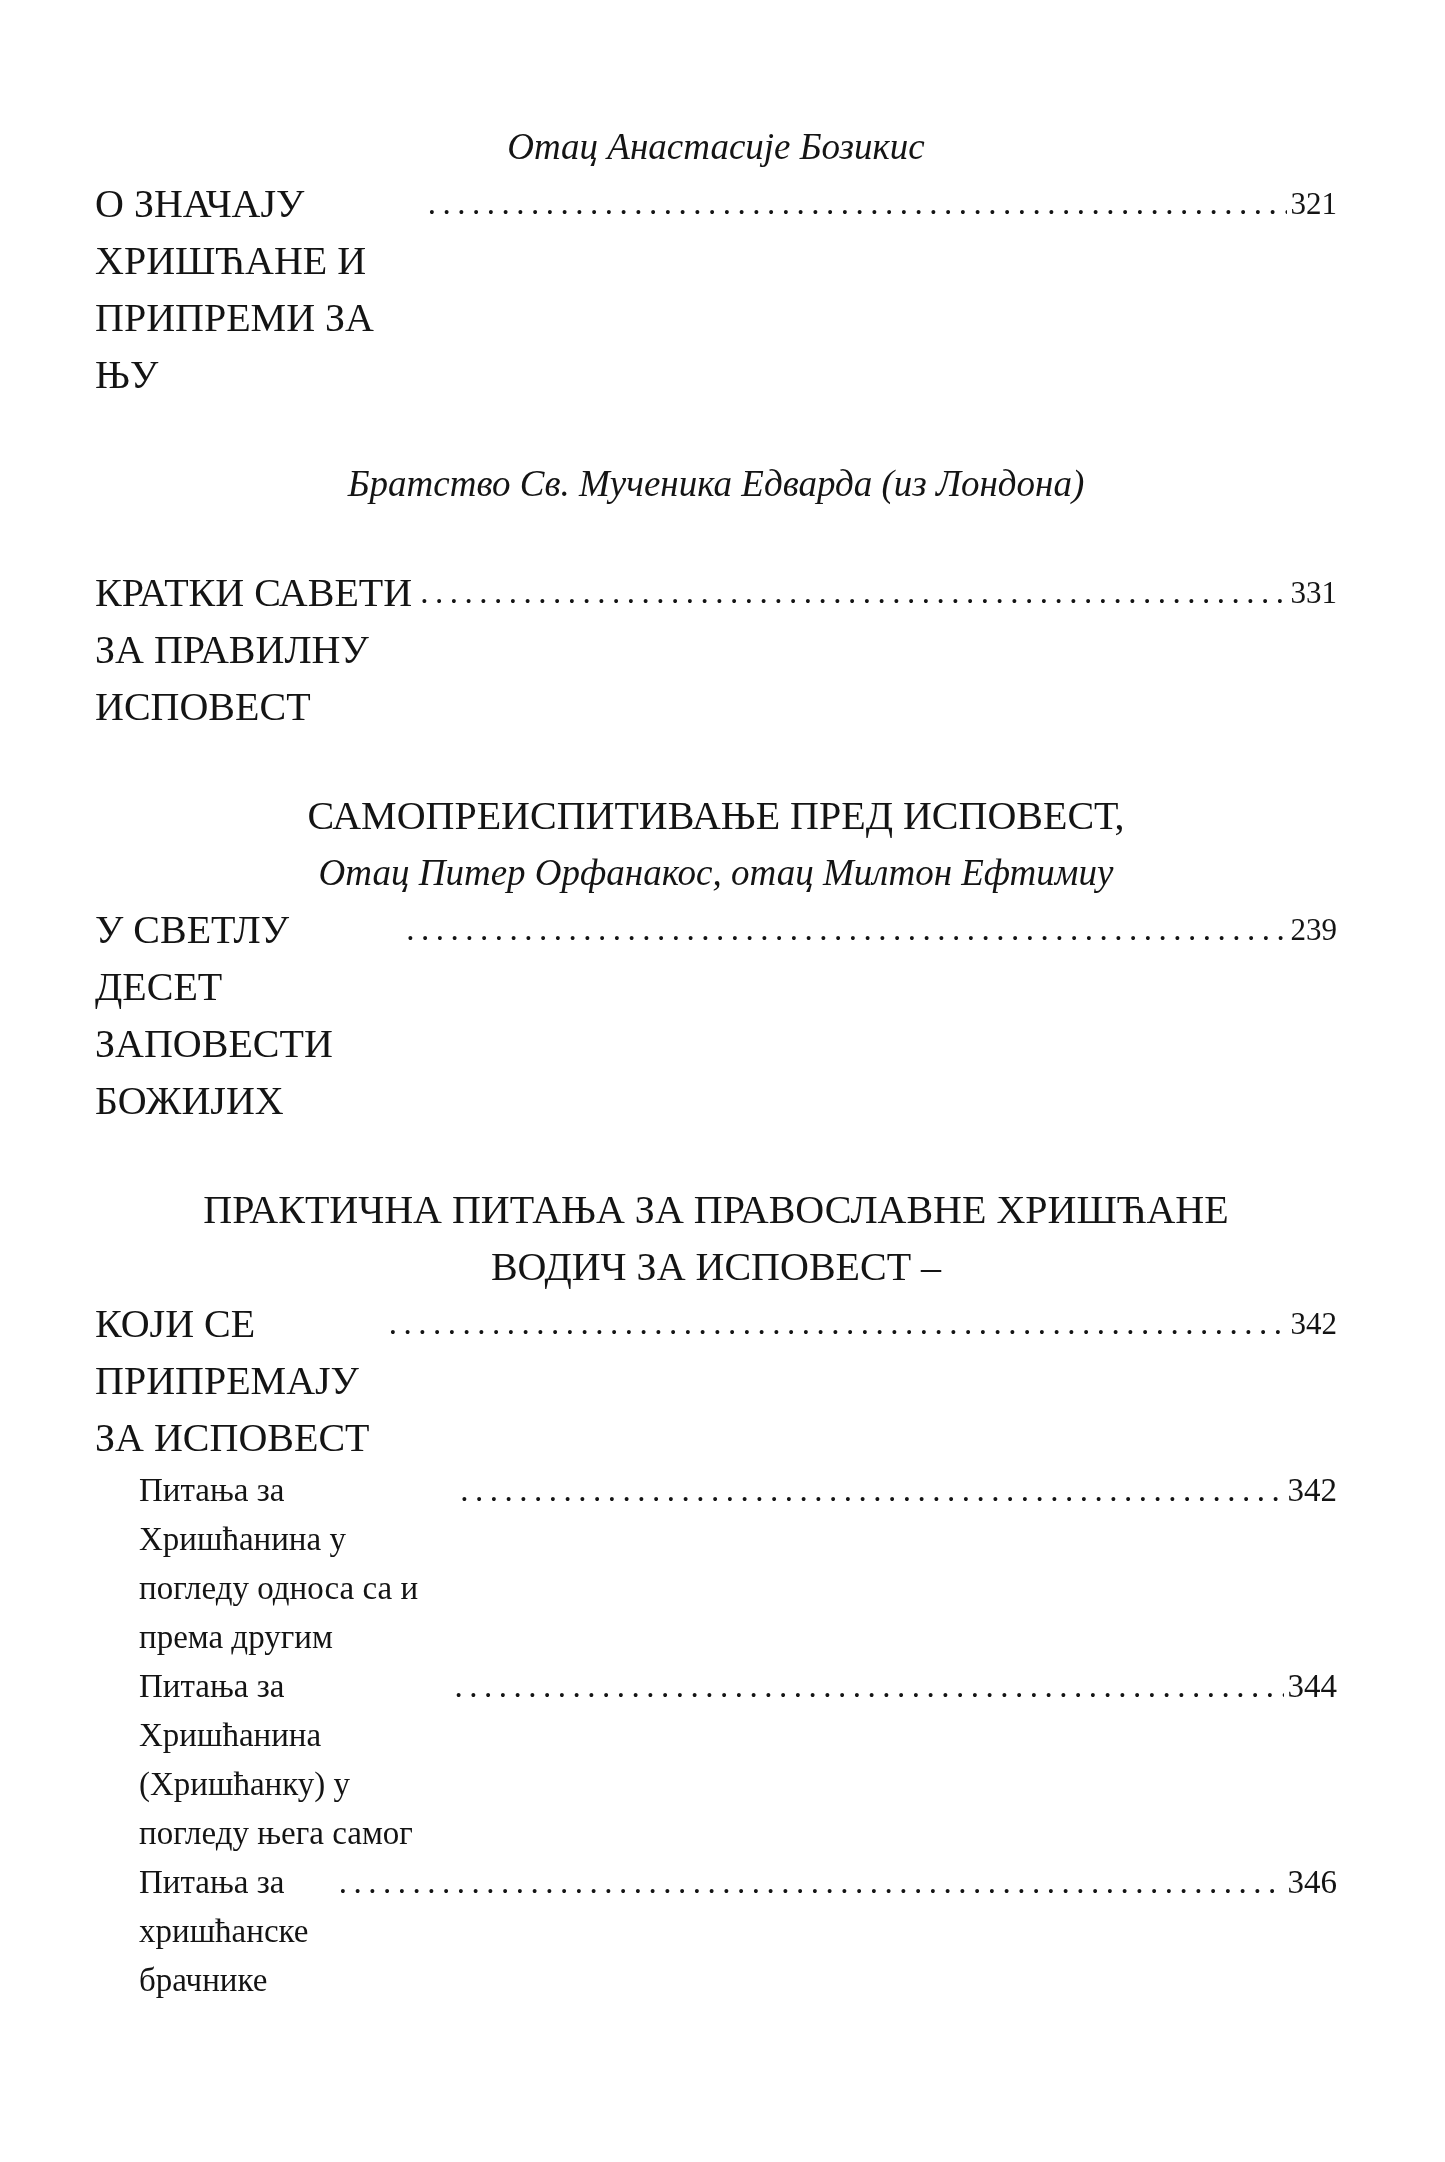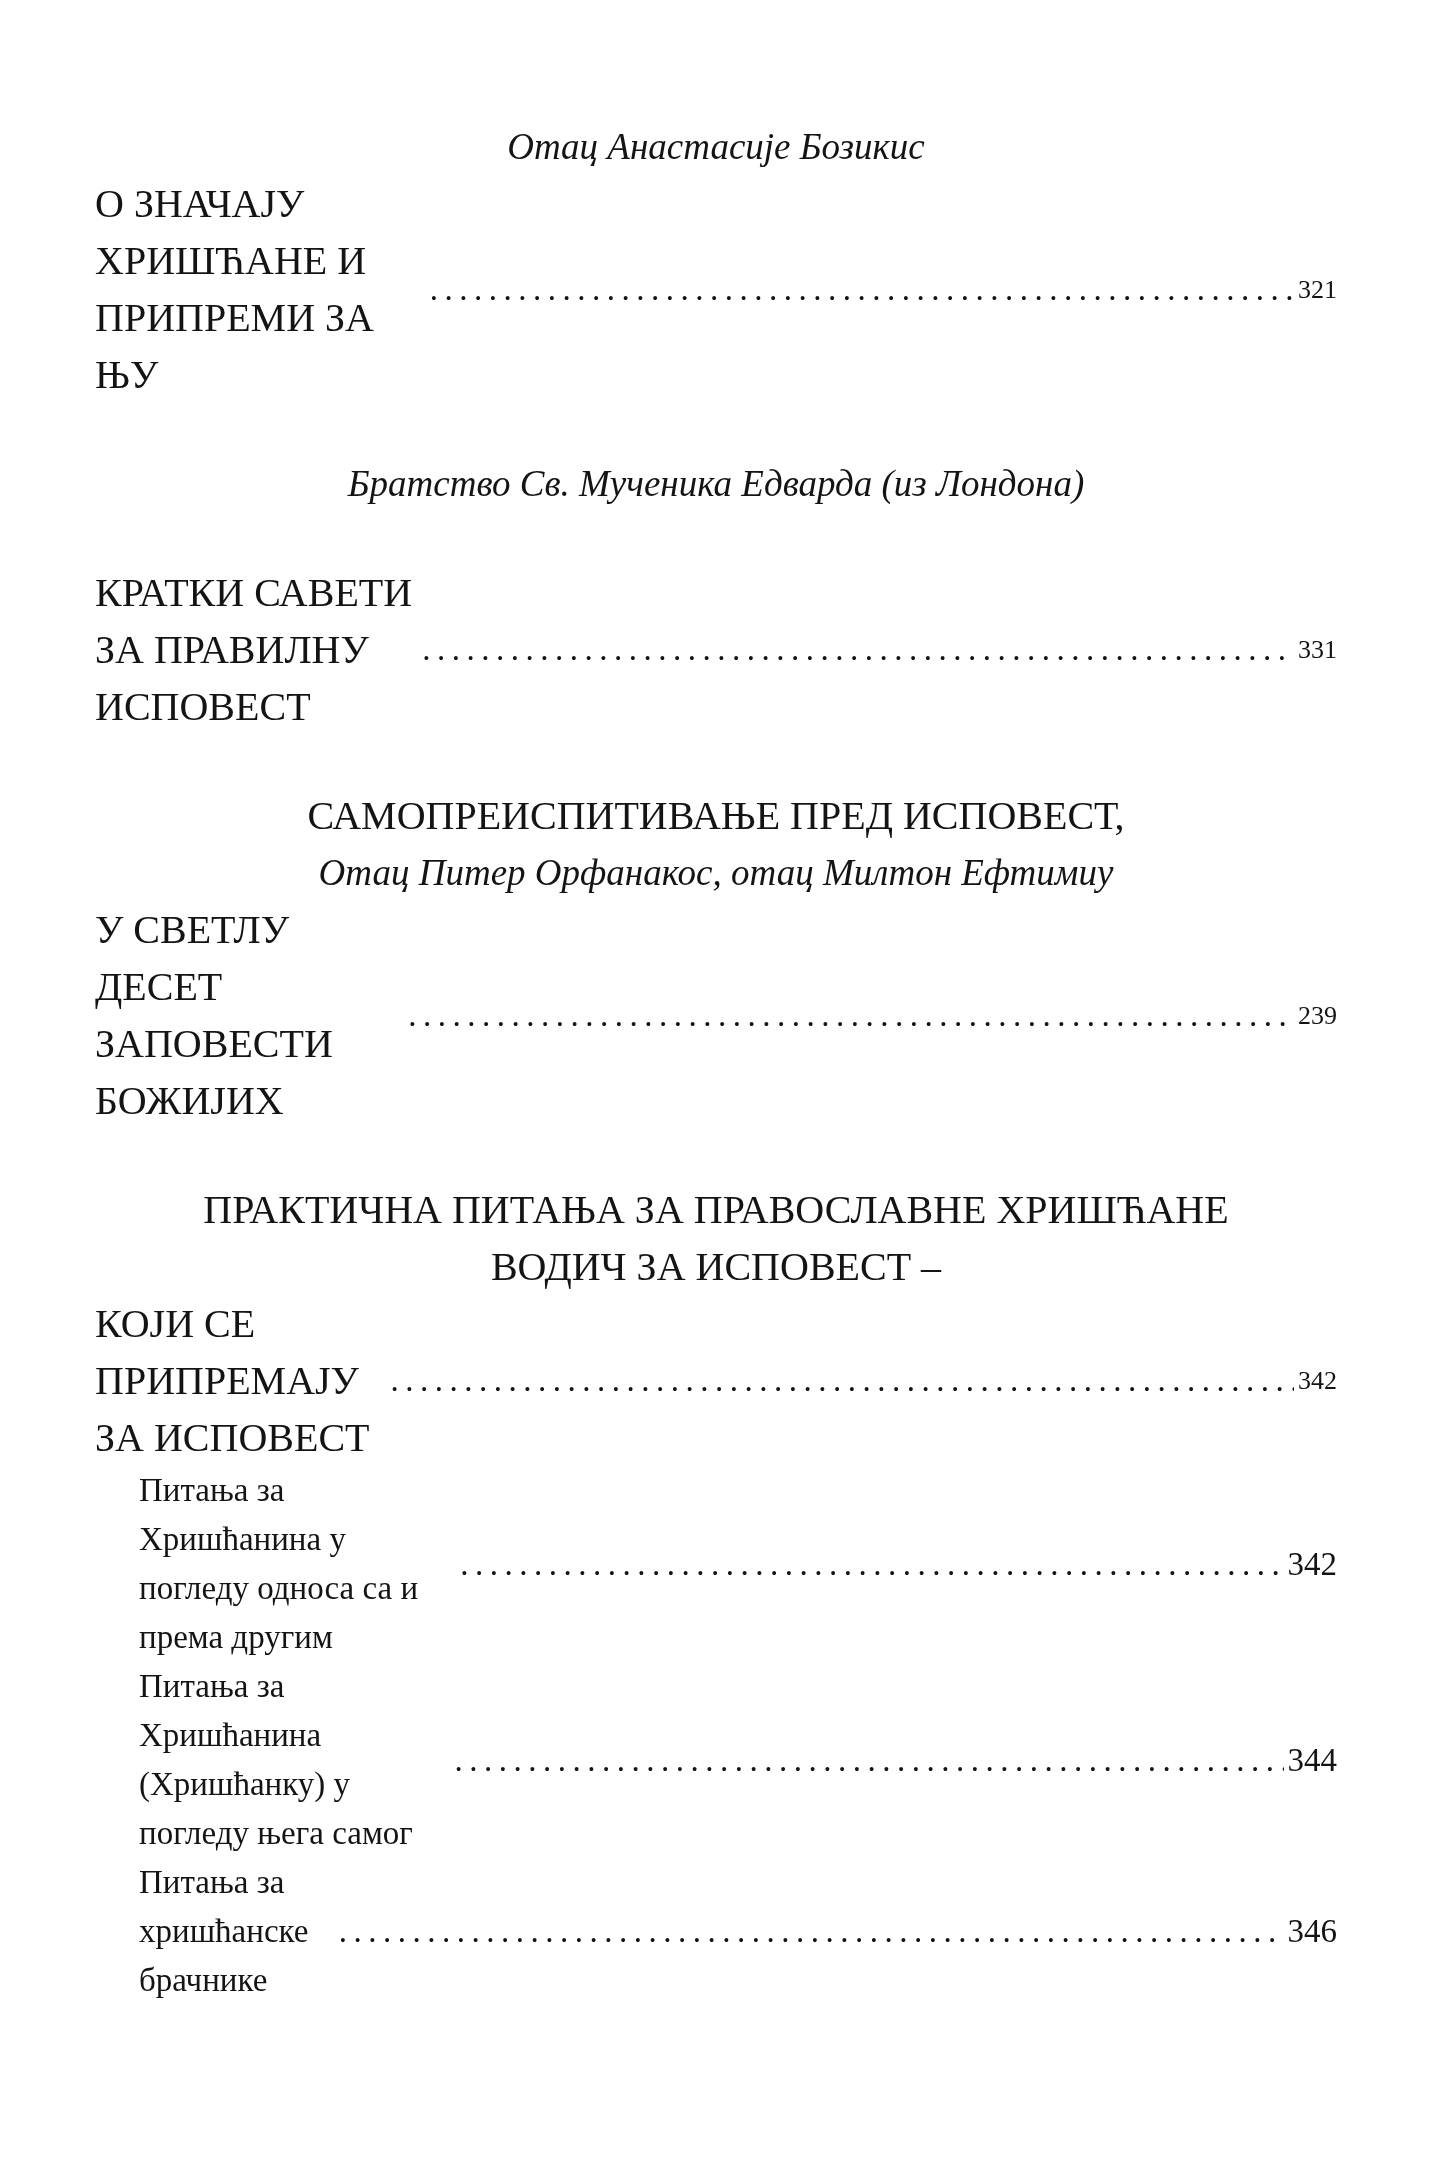--- a/index.html
+++ b/index.html
@@ -8,21 +8,21 @@
     width:1445px; height:2162px;
     background:#ffffff;
     color:#141414;
     font-family:"Liberation Serif","DejaVu Serif",serif;
     box-sizing:border-box;
     padding:118px 108px 40px 95px;
     overflow:hidden;
   }
   section { display:block; }
   section + section { margin-top:52px; }
-  .row { display:flex; align-items:center;font-family:Liberation Serif, serif; }
+  .row { display:flex; align-items:flex-start;font-family:Liberation Serif, serif; }
   .t { white-space:pre-wrap; }
   .author {
     justify-content:center;
     font-style:italic;
     font-size:37px;
     line-height:57px;
   }
   .title-center {
     justify-content:center;
     font-size:40px;
@@ -48,21 +48,21 @@
   }
   .title-page .leader { flex:2.2 1 auto; }
   .leader::after {
     content:"........................................................................................................................................................";
     letter-spacing:6.5px;
   }
   .pg {
     font-size:33px;
     white-space:nowrap;
   }
-  .title-page .pg { font-size:26px; }
+  .title-page .pg { font-size:31px; }
 </style>
 </head>
 <body>
 
 <div class="page">
 
   <section>
     <div class="row author">
       <span class="t">Отац Анастасије Бозикис</span>
     </div>

